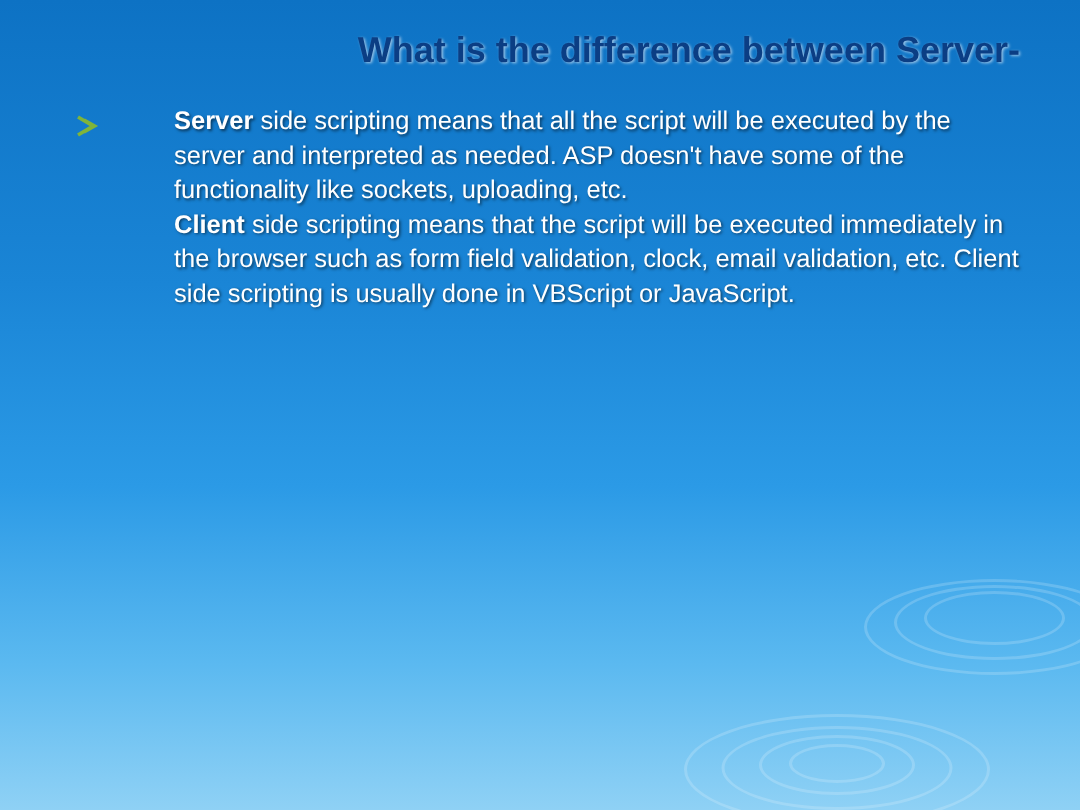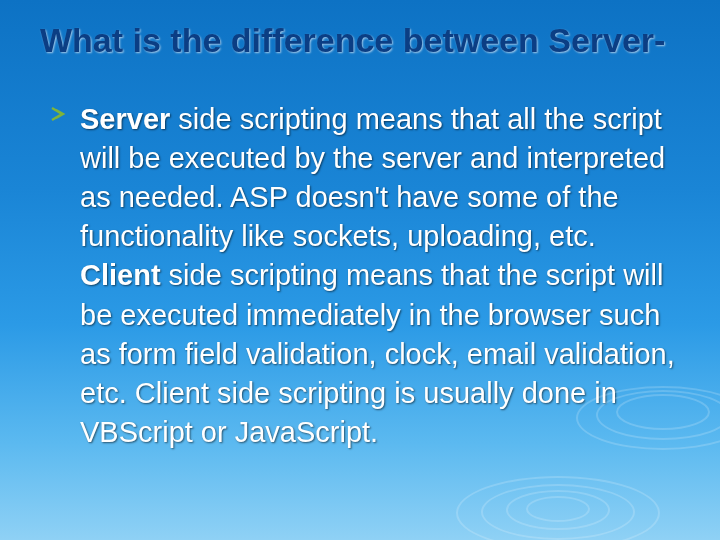--- a/index.html
+++ b/index.html
@@ -26,46 +26,47 @@
     height: 200px;
     pointer-events: none;
   }
   .ripples div {
     position: absolute;
     border: 2px solid rgba(255,255,255,0.18);
     border-radius: 50%;
   }
   .title {
     color: #0b3e84;
-    font-size: 34px;
+    font-size: 24px;
     font-weight: bold;
-    text-align: left;
+    text-align: right;
     line-height: 1.35;
     text-shadow: 1px 1px 2px rgba(255,255,255,0.6);
-    margin-bottom: 36px;
+    margin-bottom: 20px;
   }
   .body {
     padding-left: 10px;
   }
   .bullet-row {
     display: flex;
     align-items: flex-start;
     gap: 14px;
   }
   .bullet-icon {
     flex: 0 0 auto;
     width: 16px;
     height: 16px;
     margin-top: 6px;
   }
   .content {
     color: #ffffff;
-    font-size: 29px;
+    font-size: 17px;
     line-height: 1.35;
     text-shadow: 1px 1px 2px rgba(0,0,0,0.55);
+    margin-left: 36px;
   }
   .content b {
     font-weight: bold;
   }
 </style>
 </head>
 <body>
 
 <div class="slide">
 

